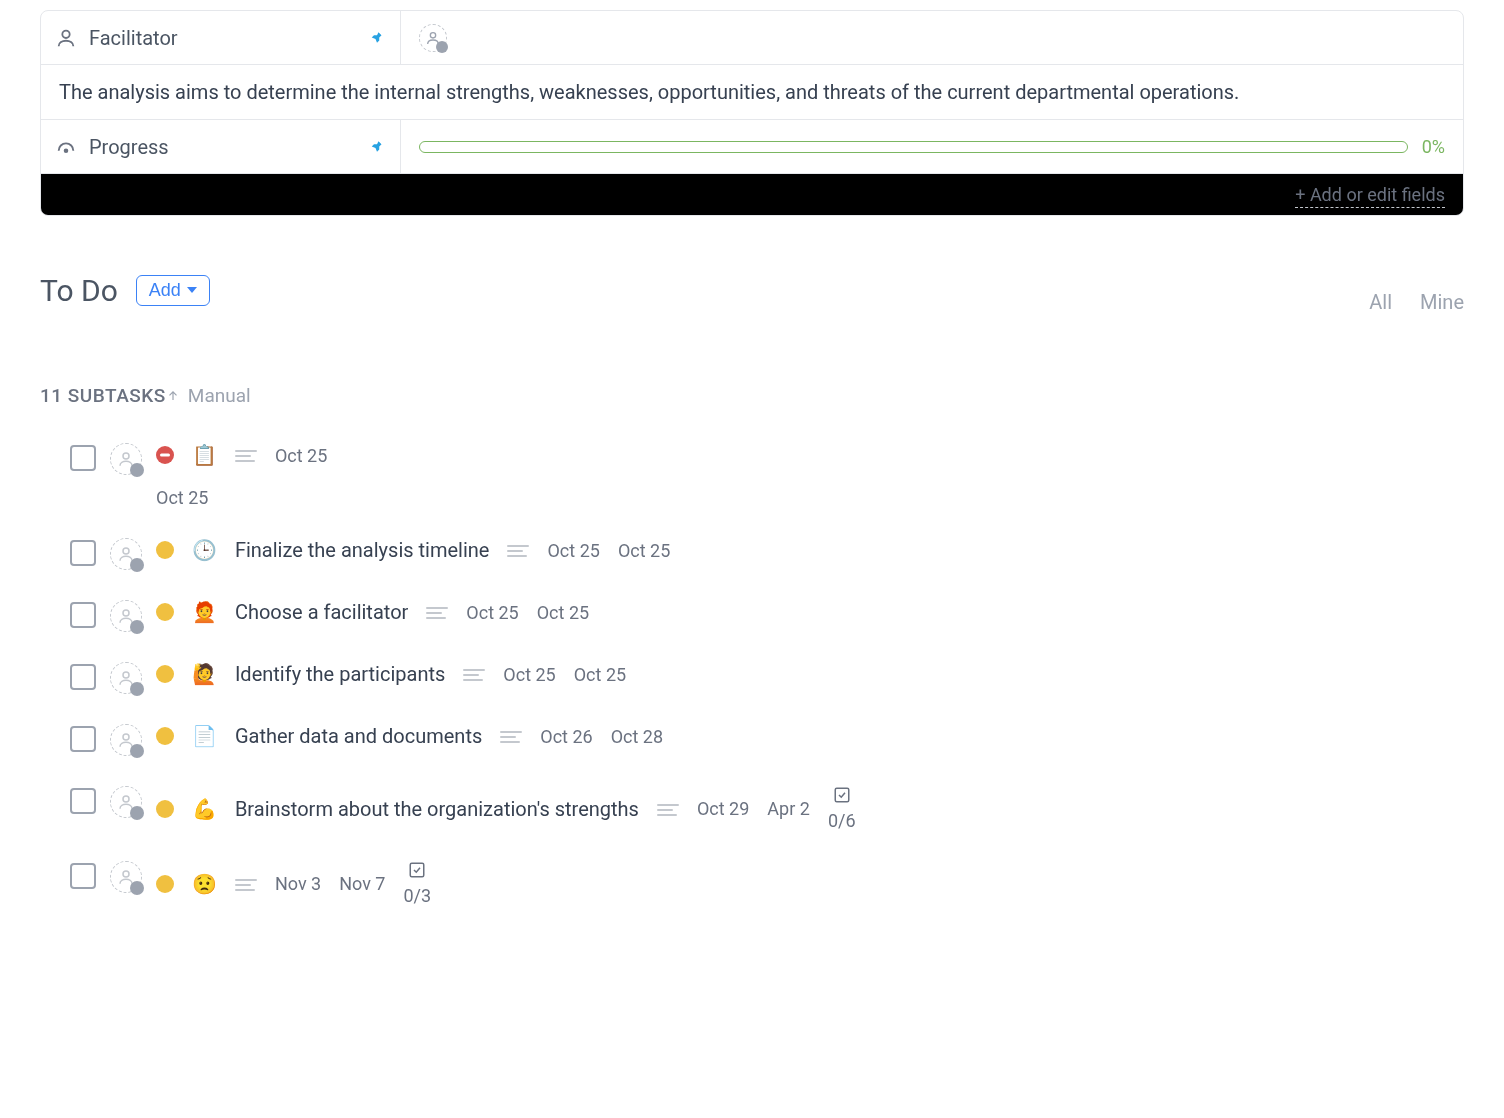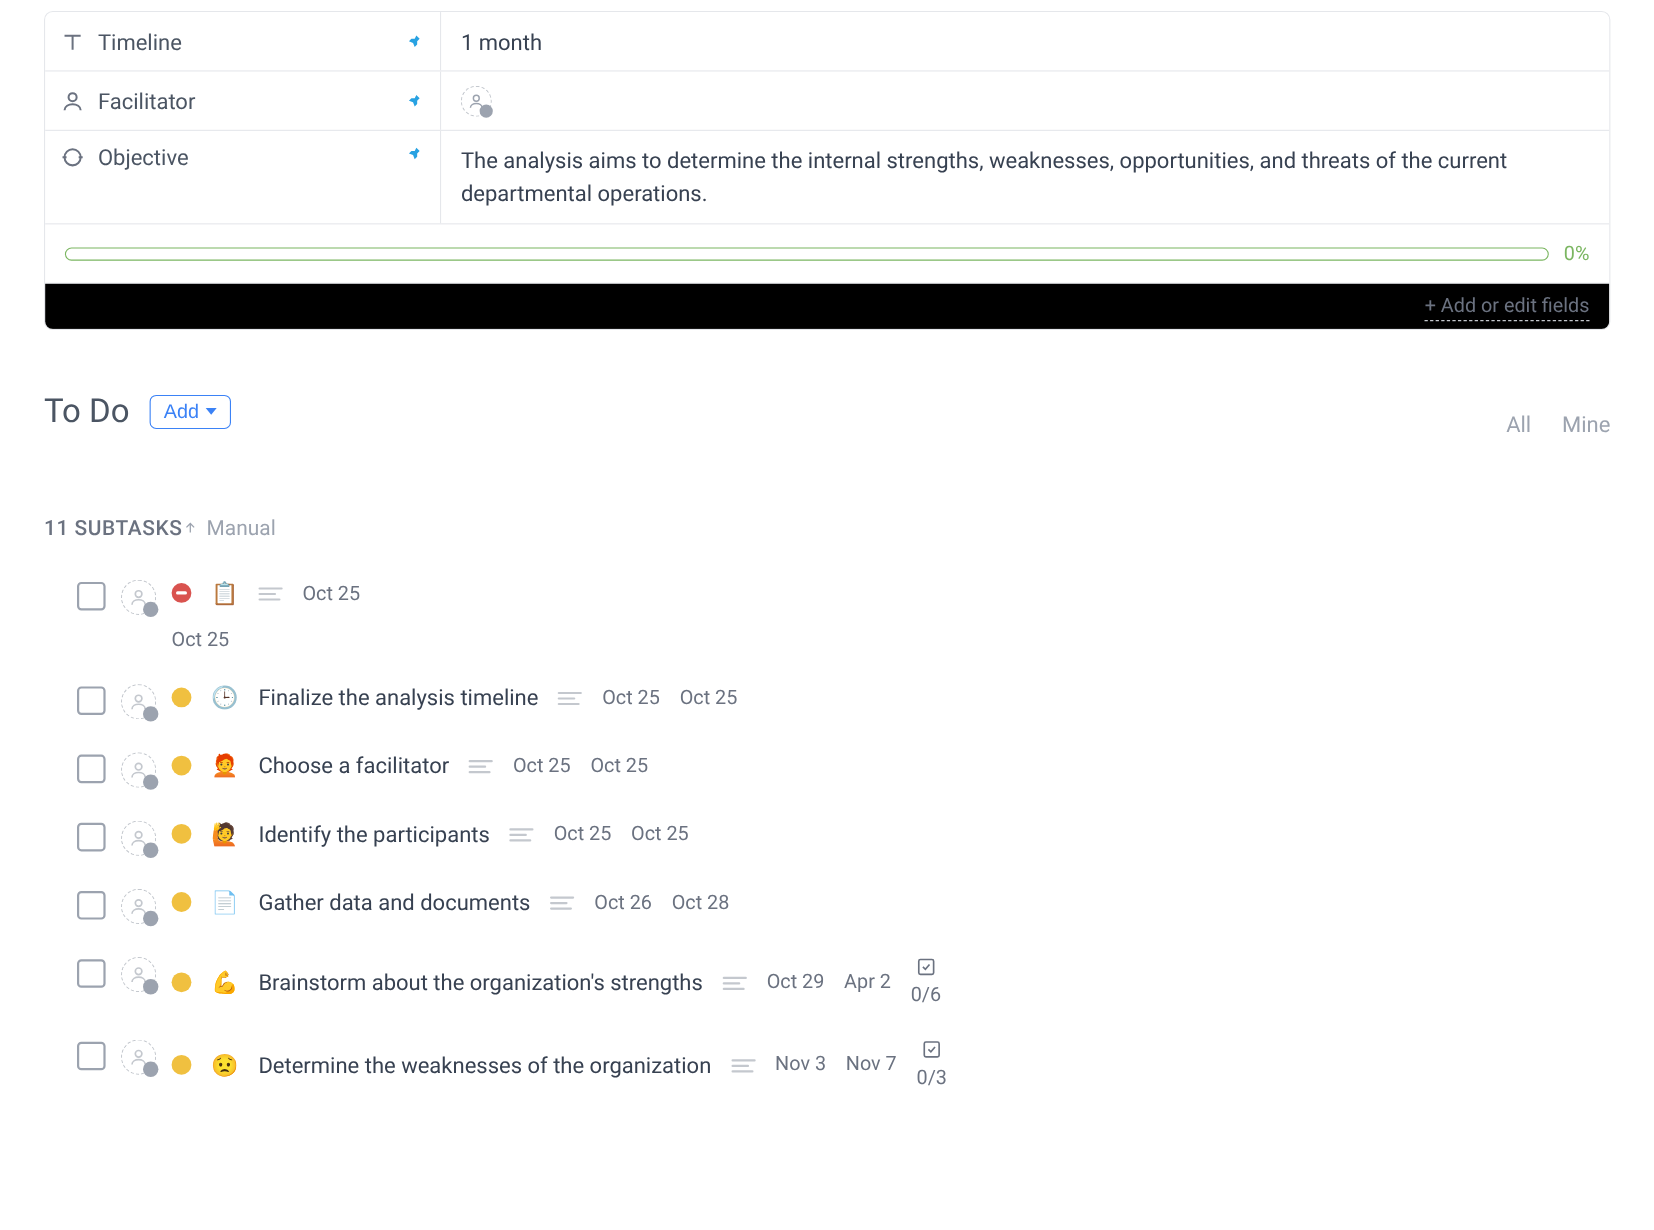--- a/index.html
+++ b/index.html
@@ -229,39 +229,20 @@
     display: inline-flex; align-items:center; gap:6px;
     color:#6b7280; font-size:18px;flex-direction:column;
   }
   .subcount svg{ width:18px; height:18px; }
 </style>
 </head>
 <body>
 
 <div class="fields-table">
 
-  <div class="field-row">
-    <div class="field-label-cell">
-      <div class="field-label-left">
-        <span class="field-icon">
-          <svg viewBox="0 0 24 24" fill="none" stroke="currentColor" stroke-width="2">
-              <path d="M4 6h16M12 6v14"></path>
-            </svg>
-        </span>
-        <span>Timeline</span>
-      </div>
-      <span class="pin-icon">
-        <svg viewBox="0 0 24 24" fill="currentColor">
-            <path d="M12 2l3 5 5 1-4 4 1 6-5-3-5 3 1-6-4-4 5-1z" opacity="0"></path>
-            <path d="M14 3l4 4-3 3v4l-3 3-2-5-5-2 3-3h4z"></path>
-          </svg>
-      </span>
-    </div>
-    <div class="field-value-cell">1 month</div>
-  </div>
 
   <div class="field-row">
     <div class="field-label-cell">
       <div class="field-label-left">
         <span class="field-icon">
           <svg viewBox="0 0 24 24" fill="none" stroke="currentColor" stroke-width="2">
               <circle cx="12" cy="8" r="4"></circle>
               <path d="M4 21c0-4 4-6 8-6s8 2 8 6"></path>
             </svg>
         </span>
@@ -277,40 +258,40 @@
       <span class="avatar-empty">
         <svg viewBox="0 0 24 24" fill="none" stroke="currentColor" stroke-width="2">
             <circle cx="12" cy="8" r="4"></circle>
             <path d="M4 21c0-4 4-6 8-6s8 2 8 6"></path>
           </svg>
       </span>
     </div>
   </div>
 
   <div class="field-row">
-    <div class="field-label-cell" style="align-items:flex-start;">
+    <div class="field-value-cell multiline">The analysis aims to determine the internal strengths, weaknesses, opportunities, and threats of the current departmental operations.</div>
+  </div>
+
+  <div class="field-row">
+    <div class="field-label-cell">
       <div class="field-label-left">
         <span class="field-icon">
           <svg viewBox="0 0 24 24" fill="none" stroke="currentColor" stroke-width="2">
-              <circle cx="12" cy="12" r="8"></circle>
-              <path d="M2 12h4M18 12h4"></path>
+              <path d="M4 16a8 8 0 0116 0"></path>
+              <circle cx="12" cy="16" r="1.5" fill="currentColor"></circle>
             </svg>
         </span>
-        <span>Objective</span>
+        <span>Progress</span>
       </div>
       <span class="pin-icon">
         <svg viewBox="0 0 24 24" fill="currentColor">
             <path d="M14 3l4 4-3 3v4l-3 3-2-5-5-2 3-3h4z"></path>
           </svg>
       </span>
     </div>
-    <div class="field-value-cell multiline">The analysis aims to determine the internal strengths, weaknesses, opportunities, and threats of the current departmental operations.</div>
-  </div>
-
-  <div class="field-row">
     <div class="field-value-cell">
       <div class="progress-container">
         <div class="progress-bar"></div>
         <span class="progress-text">0%</span>
       </div>
     </div>
   </div>
 
   <div class="add-fields-row">
     <span class="add-fields-link">+ Add or edit fields</span>
@@ -479,21 +460,20 @@
       <div class="task-checkbox"></div>
       <div class="task-assignee">
         <svg viewBox="0 0 24 24" fill="none" stroke="currentColor" stroke-width="2">
           <circle cx="12" cy="8" r="4"></circle>
           <path d="M4 21c0-4 4-6 8-6s8 2 8 6"></path>
         </svg>
       </div>
       <div class="task-main">
         <span class="priority-dot priority-med"></span>
         <span class="task-emoji">😟</span>
-        <span class="task-title">Determine the weaknesses of the organization</span>
         <span class="desc-icon">
           <span></span>
           <span></span>
           <span></span>
         </span>
         <span class="date">Nov 3</span>
         <span class="date">Nov 7</span>
         <span class="subcount">
           <svg viewBox="0 0 24 24" fill="none" stroke="currentColor" stroke-width="2">
             <rect x="3" y="3" width="18" height="18" rx="2"></rect>

